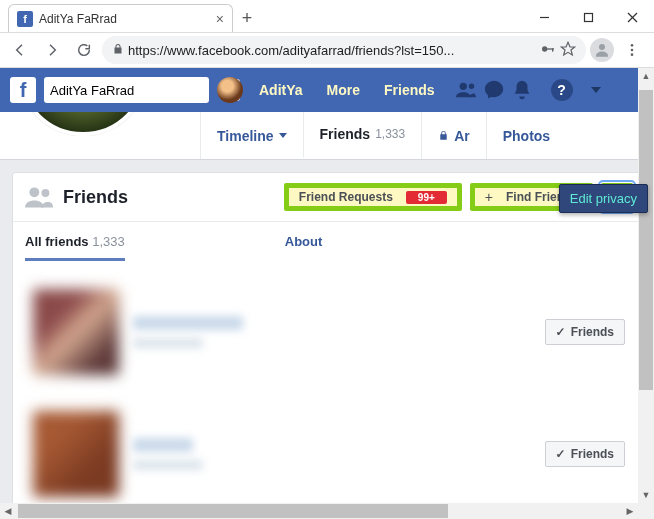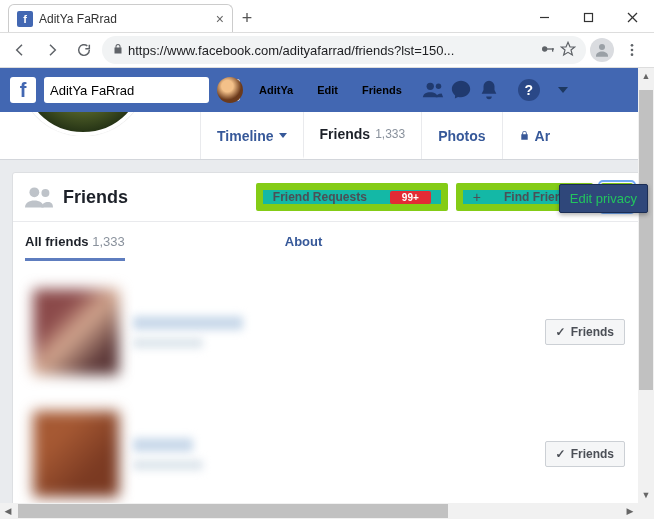--- a/index.html
+++ b/index.html
@@ -26,21 +26,21 @@
   .righticons div { width: 24px; height: 24px; display:flex; align-items:center; justify-content:center; color:#5f6368; }
   .avatar-circle { width:24px; height:24px; border-radius:50%; background:#dadce0; display:flex; align-items:center; justify-content:center;}
 
   
   .fbnav { height: 44px; background: #4267B2; display: flex; align-items: center; padding: 0 10px; gap: 8px; }
   .fblogo { width: 26px; height: 26px; background: #fff; color: #4267B2; font-weight: bold; font-size: 20px; display:flex; align-items:center; justify-content:center; border-radius:3px;}
   .fbsearch { width: 165px; height: 26px; background: #fff; border-radius: 3px; display: flex; align-items: center; padding: 0 6px; }
   .fbsearch input { border: none; outline: none; flex: 1; font-size: 13px; background: transparent; }
   .fbsearch .sbtn { width: 28px; height: 22px; background: #f5f6f7; border-left:1px solid #e1e2e4; display:flex; align-items:center; justify-content:center; margin-right:-6px; border-radius: 0 3px 3px 0;}
   .profile-pic { width: 26px; height: 26px; border-radius: 50%; background: radial-gradient(circle at 40% 35%, #f3c089 25%, #6b3a1c 60%); }
-  .fbnav .link { color: #000000; font-size: 11px; font-weight: bold; padding: 0 8px; cursor: pointer; }
+  .fbnav .link { color: #fef9c3; font-size: 14px; font-weight: bold; padding: 0 8px; cursor: pointer; }
   .fbicons { display: flex; gap: 2px; margin-left: 2px; }
   .fbicons div { width: 26px; height:26px; display:flex; align-items:center; justify-content:center; color:#1d3d7c;}
   .fbicons svg { fill: #203a6f; }
   .helpbtn { width:22px; height:22px; border-radius:50%; background:#2a4887; color:#fff; display:flex; align-items:center; justify-content:center; font-weight:bold; font-size:14px; margin-left:8px;}
   .caret { width:0; height:0; border-left:5px solid transparent; border-right:5px solid transparent; border-top:6px solid #1d3860; margin-left:10px; margin-right:4px;}
 
   
   .content { position: relative; height: calc(519px - 32px - 36px - 44px - 16px); overflow: hidden; background:#e9ebee; }
   .coverstrip { height: 48px; background: #fff; display: flex; align-items:center; position:relative; border-bottom:1px solid #d3d6db;}
   .cover-img-wrap { position:absolute; left:18px; top:-22px; width:132px; height:46px; overflow:hidden; }
@@ -50,42 +50,42 @@
   .ptab.active { border-bottom: 3px solid transparent; color:#1d2129;}
   .ptab .count { font-weight:normal; color:#89919c; font-size:12px;}
   .ptab .dd { width:0; height:0; border-left:4px solid transparent; border-right:4px solid transparent; border-top:5px solid #365899;}
   .locki { color:#385898;}
 
   .friends-panel { margin: 12px 8px 0 12px; background:#fff; border:1px solid #dddfe2; border-radius:3px; }
   .fp-header { display:flex; align-items:center; padding: 10px 12px; }
   .fp-header .icon { color:#bec3c9; margin-right:10px; display:flex;}
   .fp-header h2 { font-size:18px; color:#1d2129; flex:1; }
   .fp-actions { display:flex; gap:8px; align-items:center;}
-  .abtn { height: 28px; background:#14b8a6; border:7px solid #84cc16; border-radius:2px; padding:0 10px; font-size:12px; font-weight:bold; color:#4b4f56; display:flex; align-items:center; gap:23px; cursor:pointer;}
+  .abtn { height: 28px; background:#fef9c3; border:5px solid #84cc16; border-radius:2px; padding:0 10px; font-size:12px; font-weight:bold; color:#4b4f56; display:flex; align-items:center; gap:13px; cursor:pointer;}
   .abtn.iconed { width: 32px; padding:0; justify-content:center; outline: 2px solid #6fa8f5; outline-offset:1px;}
   .badge { background:#e22b35; color:#fff; font-size:10px; padding:1px 12px; border-radius:2px; font-weight:bold;}
   
   .fp-subhead { display:flex; align-items:center; padding: 0 12px; height:40px; border-top:1px solid #e9eaed;}
   .fp-subhead .allf { font-size: 13px; font-weight: 600; color:#1d2129; border-bottom: 3px solid #5e7dbf; padding: 12px 0 9px 0;}
   .fp-subhead .allf .cnt { color:#89919c; font-weight:normal;}
   .fp-subhead .more { color:#365899; font-size:13px; font-weight:600; margin-left:160px; cursor:pointer;}
   .fp-subhead .srch { margin-left:auto; }
   .fp-subhead .srch input { height:24px; width:160px; border:1px solid #ccd0d5; border-radius:2px; padding:0 6px; font-size:12px; color:#888;}
 
   .friend-list { padding: 10px 12px; }
   .fitem { display:flex; align-items:center; padding: 18px 8px; gap:14px; }
   .fphoto { width:86px; height:86px; border-radius:2px; filter: blur(7px); }
   .fphoto.a { background: linear-gradient(135deg, #8b4a4a 30%, #d4a890 50%, #5e3a3a 80%); }
   .fphoto.b { background: linear-gradient(135deg, #a65933 30%, #7b3a22 70%); }
   .finfo { flex:1; }
   .fname { width:110px; height:14px; background:#c9d9ea; border-radius:2px; filter:blur(4px); margin-bottom:8px;}
   .fsub { width:70px; height:10px; background:#dbe4eb; border-radius:2px; filter:blur(4px);}
   .fbtn { height:26px; background:#f5f6f7; border:1px solid #ccd0d5; border-radius:2px; padding:0 10px; font-size:12px; color:#4b4f56; display:flex; align-items:center; gap:5px; font-weight:bold;}
 
-  .tooltip { position:absolute; right: 6px; top: 72px; background:#2f477a; border:1px solid #1b2d54; color:#22c55e; font-size:13px; padding:6px 10px; border-radius:2px; box-shadow:0 2px 4px rgba(0,0,0,.3); z-index:10;}
+  .tooltip { position:absolute; right: 6px; top: 72px; background:#2f477a; border:1px solid #1b2d54; color:#5eead4; font-size:13px; padding:6px 10px; border-radius:2px; box-shadow:0 2px 4px rgba(0,0,0,.3); z-index:10;}
 
   
   .vscroll { position:absolute; right:0; top:68px; bottom:16px; width:16px; background:#f1f1f1; }
   .vscroll .arrow { height:16px; display:flex; align-items:center; justify-content:center; font-size:9px; color:#666;}
   .vscroll .thumb { position:absolute; width:14px; left:1px; background:#c1c1c1; }
   .hscroll { position:absolute; left:0; right:16px; bottom:0; height:16px; background:#f1f1f1;}
   .hscroll .arrow { width:16px; height:16px; display:flex; align-items:center; justify-content:center; font-size:9px; color:#666; position:absolute;}
   .hscroll .thumb { position:absolute; height:14px; top:1px; background:#c1c1c1;}
   .corner { position:absolute; right:0; bottom:0; width:16px; height:16px; background:#f1f1f1;}
 </style>
@@ -173,21 +173,21 @@
     <input value="AditYa FaRrad" style="">
     <div class="sbtn">
         <svg width="13" height="13" viewBox="0 0 24 24" fill="none" stroke="#606770" stroke-width="2.4">
           <circle cx="10" cy="10" r="6"></circle>
           <line x1="20" y1="20" x2="14.5" y2="14.5"></line>
         </svg>
       </div>
   </div>
   <div class="profile-pic"></div>
   <div class="link">AditYa</div>
-  <div class="link">Edit</div>
+  <div class="link">More</div>
   <div class="link">Friends</div>
   <div class="fbicons">
     <div>
         <svg width="22" height="22" viewBox="0 0 24 24">
           <circle cx="9" cy="8" r="4"></circle>
           <path d="M1 20c0-3.5 3.5-5.5 8-5.5s8 2 8 5.5H1z"></path>
           <circle cx="18" cy="8" r="3"></circle>
           <path d="M15 20c.8-3 3-4.2 6.5-4.2L23 20h-8z"></path>
         </svg>
       </div>
@@ -213,27 +213,27 @@
       </div>
     <div class="profiletabs">
       <div class="ptab">
           <span>Timeline</span>
           <span class="dd"></span>
         </div>
       <div class="ptab active">
           <span>Friends</span>
           <span class="count">1,333</span>
         </div>
-      <div class="ptab">Photos</div>
       <div class="ptab">
           <span class="locki"><svg width="11" height="11" viewBox="0 0 24 24" fill="#385898">
               <path d="M17 9V7a5 5 0 0 0-10 0v2H5v12h14V9h-2zm-8 0V7a3 3 0 1 1 6 0v2H9z"></path>
             </svg></span>
           <span>Ar</span>
         </div>
+      <div class="ptab">Photos</div>
     </div>
   </div>
 
   <div class="friends-panel">
     <div class="fp-header">
       <span class="icon">
           <svg width="28" height="24" viewBox="0 0 24 20" fill="#bec3c9">
             <circle cx="8" cy="6" r="4.2"></circle>
             <path d="M0 19c0-4 3.6-6 8-6s8 2 8 6H0z"></path>
             <circle cx="17.5" cy="6.5" r="3.4"></circle>

